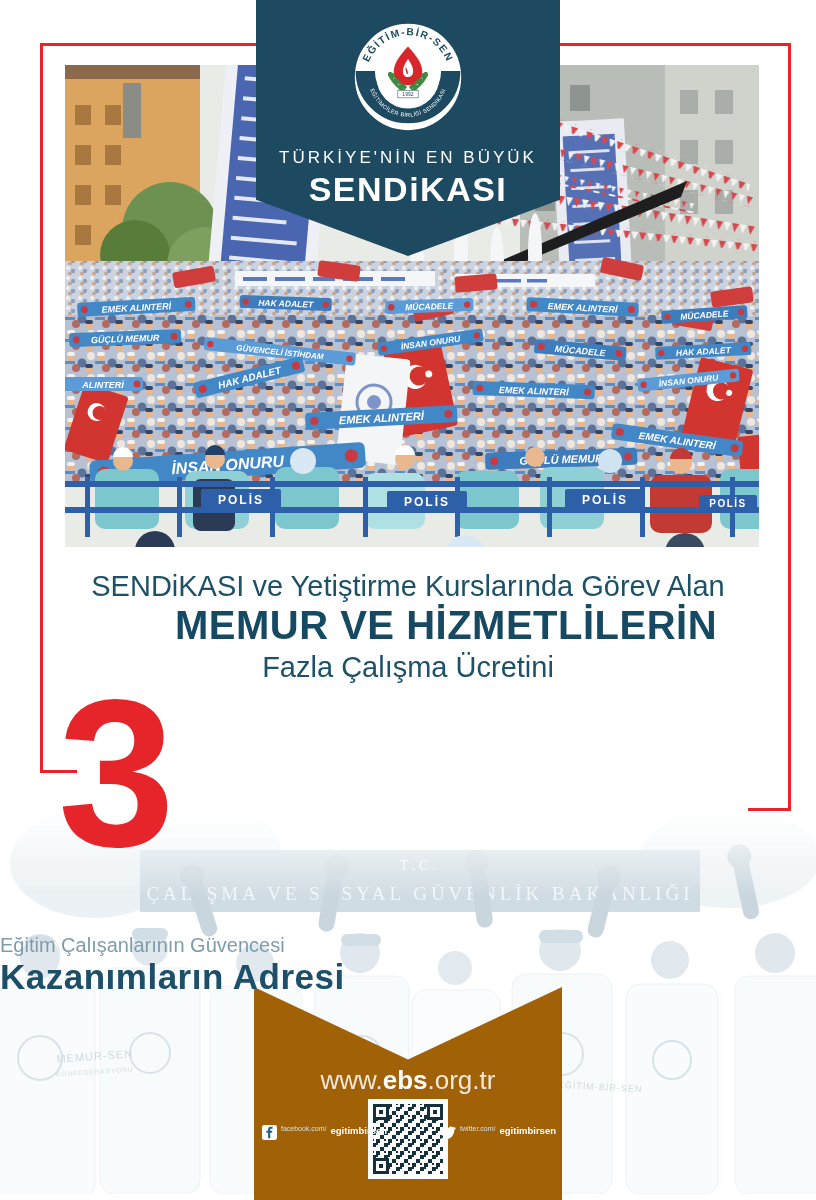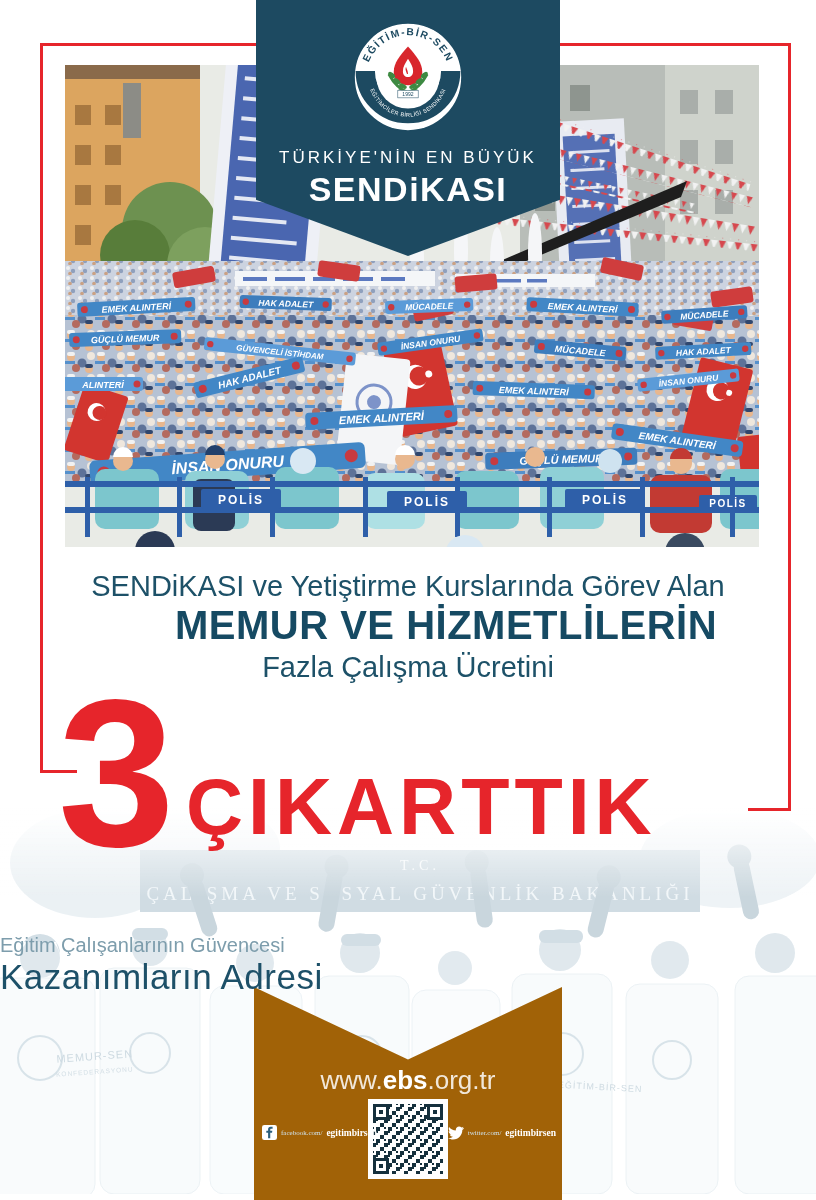--- a/index.html
+++ b/index.html
@@ -35,30 +35,30 @@
              letter-spacing:10px;color:#e6252b;z-index:4;}
   .hl-cik{position:absolute;left:186px;top:767px;font-size:79px;line-height:1;font-weight:bold;
           letter-spacing:5px;color:#e6252b;z-index:4;}
 
   
   .faded{position:absolute;left:0;top:808px;width:816px;height:386px;z-index:1;}
 
   
   .slog{position:absolute;left:0;width:816px;text-align:left;z-index:6;}
   .slog-sub{top:934px;font-size:20px;color:#7d9dac;}
-  .slog-title{top:957px;font-size:35px;font-weight:normal;color:#1d5068;letter-spacing:.5px;}
+  .slog-title{top:957px;font-size:35px;font-weight:bold;color:#1d5068;letter-spacing:.5px;}
 
   
   .footer{position:absolute;left:254px;top:987px;width:308px;height:213px;background:#a16207;z-index:5;
           clip-path:polygon(0 0,50% 34%,100% 0,100% 100%,0 100%);color:#fff;}
   .site{position:absolute;top:78px;width:100%;text-align:center;font-size:26px;color:#fff;}
   .site .lt{opacity:.85;font-weight:300;}
   .site .bd{font-weight:bold;}
   .qr{position:absolute;left:50%;top:112px;transform:translateX(-50%);}
-  .soc{position:absolute;top:138px;display:flex;align-items:center;gap:4px;font-family:Liberation Serif, serif;}
+  .soc{position:absolute;top:138px;display:flex;align-items:flex-start;gap:4px;}
   .soc-left{left:8px;}
   .soc-right{right:6px;}
   .soc .pre{font-size:7px;color:#cfe0e8;}
   .soc .hnd{font-size:9.5px;font-weight:bold;color:#fff;}
 </style>
 </head>
 <body>
 
 <div class="poster">
 
@@ -573,21 +573,20 @@
     </svg>
     <div class="tagline">TÜRKİYE'NİN EN BÜYÜK</div>
     <div class="ribbon-title">SENDiKASI</div>
   </div>
 
   <div class="msg msg1">SENDiKASI ve Yetiştirme Kurslarında Görev Alan</div>
   <div class="msg msg2">MEMUR VE HİZMETLİLERİN</div>
   <div class="msg msg3">Fazla Çalışma Ücretini</div>
 
   <div class="hl-num">3</div>
-  <div class="hl-cik">ÇIKARTTIK</div>
 
   <div class="slog slog-sub">Eğitim Çalışanlarının Güvencesi</div>
   <div class="slog slog-title">Kazanımların Adresi</div>
 
   <div class="footer">
     <div class="site">
       <span class="lt">www.</span><span class="bd">ebs</span><span class="lt">.org.tr</span>
     </div>
     <div class="qr">
       <svg width="80" height="80" viewBox="0 0 80 80">

